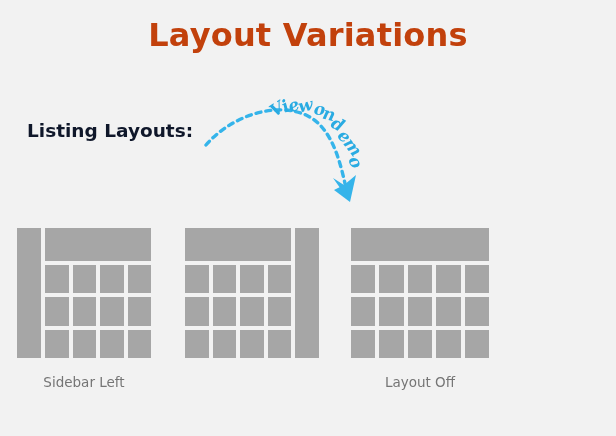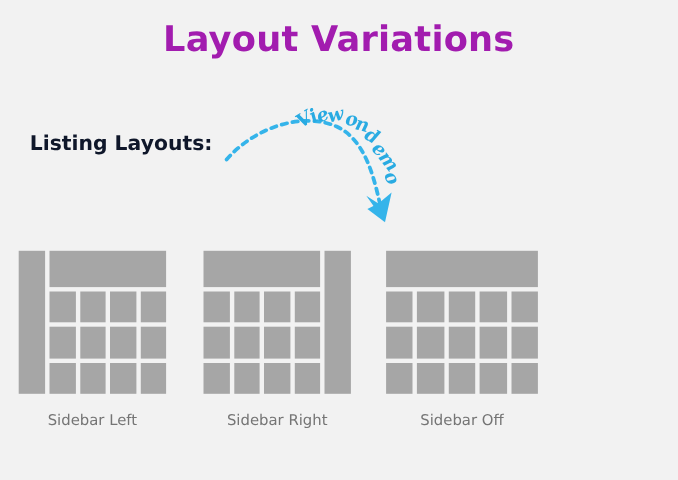--- a/index.html
+++ b/index.html
@@ -24,21 +24,21 @@
   
   .page-title {
     position: absolute;
     left: 0;
     top: 16px;
     width: 616px;
     text-align: center;
     font-size: 32px;
     font-weight: bold;
     letter-spacing: 0.2px;
-    color: #a21caf;
+    color: #c2410c;
     font-family: "DejaVu Sans", sans-serif;
   }
 
   
   .section-label {
     position: absolute;
     left: 27px;
     top: 120px;
     font-size: 18.5px;
     font-weight: bold;
@@ -209,21 +209,20 @@
             <div class="tile"></div>
             <div class="tile"></div>
             <div class="tile"></div>
             <div class="tile"></div>
             <div class="tile"></div>
             <div class="tile"></div>
           </div>
         </div>
         <div class="sidebar-col"></div>
       </div>
-      <div class="layout-caption">Sidebar Right</div>
     </div>
 
     <div class="layout-item">
       <div class="thumb wide">
         <div class="content-col">
           <div class="header-bar"></div>
           <div class="tile-grid cols-5">
             <div class="tile"></div>
             <div class="tile"></div>
             <div class="tile"></div>
@@ -235,17 +234,17 @@
             <div class="tile"></div>
             <div class="tile"></div>
             <div class="tile"></div>
             <div class="tile"></div>
             <div class="tile"></div>
             <div class="tile"></div>
             <div class="tile"></div>
           </div>
         </div>
       </div>
-      <div class="layout-caption">Sidebar Off</div>
+      <div class="layout-caption">Layout Off</div>
     </div>
 
   </div>
 </div>
 
 </body></html>

